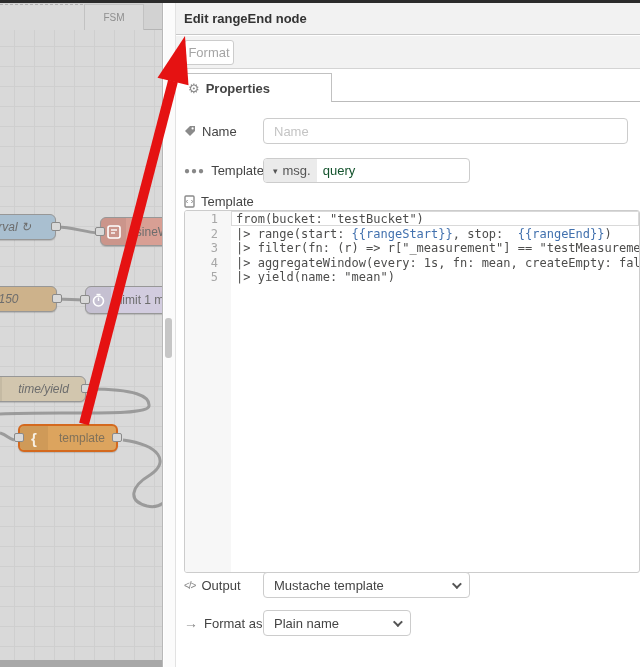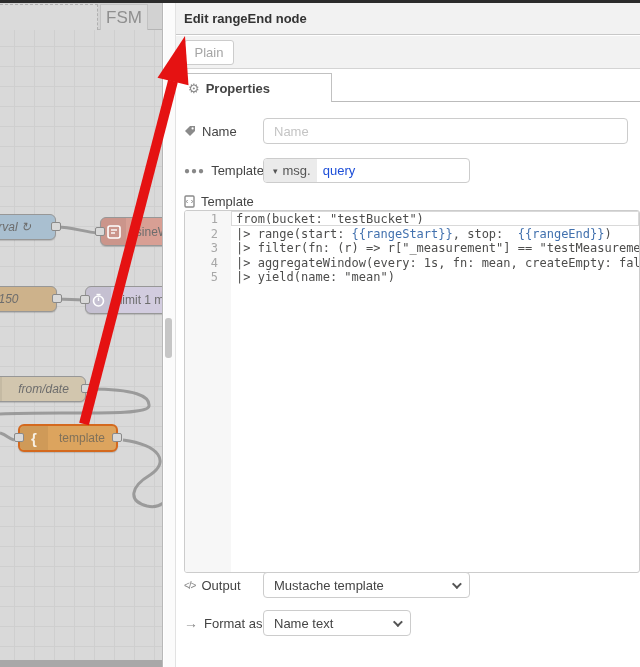--- a/index.html
+++ b/index.html
@@ -8,21 +8,21 @@
   #stage { position:absolute; inset:0; width:640px; height:667px; overflow:hidden; background:#fff; }
 
   
   .top-edge { position:absolute; left:0; top:0; width:640px; height:3px; background:#2b2b2b; z-index:4; }
 
   
   .canvas-wrap { position:absolute; left:0; top:3px; width:163px; height:664px; overflow:hidden; background:#d9d9d9; border-right:1px solid #b8b8b8; }
   .tabbar { position:absolute; left:0; top:0; width:100%; height:27px; background:#d2d2d2; border-bottom:1px solid #b5b5b5; }
   .tab { position:absolute; top:1px; height:26px; background:#dadada; }
   .tab.ghost { left:0; width:98px; border:1px dashed #b0b0b0; border-bottom:none; border-left:none; }
-  .tab.fsm { left:100px; width:48px; border:1px solid #c2c2c2; border-bottom:none; color:#8f8f8f; font-size:17px; text-align:center; line-height:26px; }
+  .tab.fsm { left:84px; width:60px; border:1px solid #c2c2c2; border-bottom:none; color:#8f8f8f; font-size:10px; text-align:center; line-height:26px; }
   .grid { position:absolute; left:0; top:27px; width:163px; height:630px;
     background-image:linear-gradient(#cfcfcf 1px, transparent 1px), linear-gradient(90deg,#cfcfcf 1px, transparent 1px);
     background-size:20px 20px; background-position:-6px -4px; }
   .wires { position:absolute; left:0; top:27px; width:163px; height:630px; }
   .wires path { fill:none; stroke:#8f8f8f; stroke-width:3; opacity:.85; }
 
   .node { position:absolute; height:26px; border:1px solid #979797; border-radius:6px; font-size:12px; color:#6d6d6d; display:flex; align-items:center; box-shadow:0 1px 1px rgba(0,0,0,.15); }
   .node .lbl { flex:1; text-align:center; white-space:nowrap; overflow:hidden; }
   .node .ic { height:100%; display:flex; align-items:center; justify-content:center; background:rgba(0,0,0,.06); border-radius:5px 0 0 5px; }
   .port { position:absolute; width:10px; height:9px; background:#d9d9d9; border:1px solid #8a8a8a; border-radius:2px; top:50%; margin-top:-5px; }
@@ -66,21 +66,21 @@
   .row-tlabel { top:91px; height:16px; }
   .row-format { top:470px; height:26px; }
   .row-output { top:508px; height:26px; }
 
   input.txt { height:26px; width:386px; border:1px solid #ccc; border-radius:4px; font-size:13px; color:#333; padding:0 10px; outline:none; font-family:"Liberation Sans",sans-serif; }
   input.txt::placeholder { color:#c4c4c4; }
 
   .prop-group { display:flex; align-items:center; width:207px; height:25px; border:1px solid #ccc; border-radius:4px; overflow:hidden; background:#fff; font-size:13px; }
   .prop-prefix { background:#ebebeb; height:100%; display:flex; align-items:center; gap:5px; padding:0 6px 0 9px; color:#555; cursor:pointer; }
   .caret { font-size:9px; color:#555; }
-  .prop-value { padding-left:6px; color:#1d4ed8; }
+  .prop-value { padding-left:6px; color:#14532d; }
 
   .editor { position:absolute; left:8px; top:108px; width:456px; height:363px; border:1px solid #ccc; border-radius:3px; background:#fff; overflow:hidden; font-family:"DejaVu Sans Mono",monospace; font-size:12px; line-height:14.6px; }
   .gutter { position:absolute; left:0; top:0; width:46px; height:100%; background:#f7f7f7; color:#a8a8a8; text-align:right; padding:1px 13px 0 0; }
   .codecol { position:absolute; left:46px; top:0; right:0; height:100%; padding:1px 0 0 5px; color:#4d4d4c; white-space:pre; }
   .active-line { position:absolute; left:46px; top:0px; right:0; height:15px; border:1px solid #d9d9d9; pointer-events:none; }
 
   .select { position:relative; height:26px; border:1px solid #ccc; border-radius:4px; background:#fff; font-size:13px; color:#444; display:flex; align-items:center; padding:0 26px 0 10px; cursor:pointer; }
   .sel-format { width:207px;align-items:center; } .sel-output { width:148px; }
   .chev { position:absolute; right:10px; top:9px; width:7px; height:7px; border-right:2px solid #555; border-bottom:2px solid #555; transform:rotate(45deg) translateY(-2px); }
 
@@ -142,21 +142,21 @@
             <line x1="7.5" y1="8" x2="7.5" y2="4.5" stroke="#fff" stroke-width="1.4"></line>
             <line x1="5.5" y1="1.5" x2="9.5" y2="1.5" stroke="#fff" stroke-width="1.4"></line>
           </svg>
       </span>
       <span class="lbl">limit 1 ms</span>
       <span class="port in"></span>
     </div>
 
     <div class="node italic n-time" style="background: rgb(210, 198, 174);">
       <span class="ic">f</span>
-      <span class="lbl">from/date</span>
+      <span class="lbl">time/yield</span>
       <span class="port out"></span>
     </div>
 
     <div class="node n-template" style="background: rgb(220, 164, 94); border-color: rgb(212, 105, 30);">
       <span class="ic">{</span>
       <span class="lbl">template</span>
       <span class="port in"></span>
       <span class="port out"></span>
     </div>
 
@@ -165,21 +165,21 @@
 
   <div class="strip">
     <div class="thumb"></div>
   </div>
 
   <div class="dialog">
     <div class="dlg-header">
       <span class="dlg-title">Edit rangeEnd node</span>
     </div>
     <div class="dlg-toolbar">
-      <button class="btn-delete">Plain</button>
+      <button class="btn-delete">Format</button>
     </div>
 
     <div class="tabrow">
       <div class="underline"></div>
       <div class="tab-props">
         <span class="gear">⚙</span>
         <span>Properties</span>
       </div>
     </div>
 
@@ -246,21 +246,21 @@
           <span class="chev"></span>
         </div>
       </div>
 
       <div class="frow row-output">
         <span class="flabel">
           <span class="licon arrow-ic">→</span>
           <span>Format as</span>
         </span>
         <div class="select sel-output">
-          <span>Name text</span>
+          <span>Plain name</span>
           <span class="chev"></span>
         </div>
       </div>
 
     </div>
   </div>
 
   <svg class="anno" viewBox="0 0 640 667">
     <line id="arrow-shaft" x1="84" y1="424" x2="173" y2="81" stroke-width="10" stroke="#e51212"></line>
     <polygon id="arrow-head" points="185,36 188.5,85.3 157.5,77.7" fill="#e51212"></polygon>

